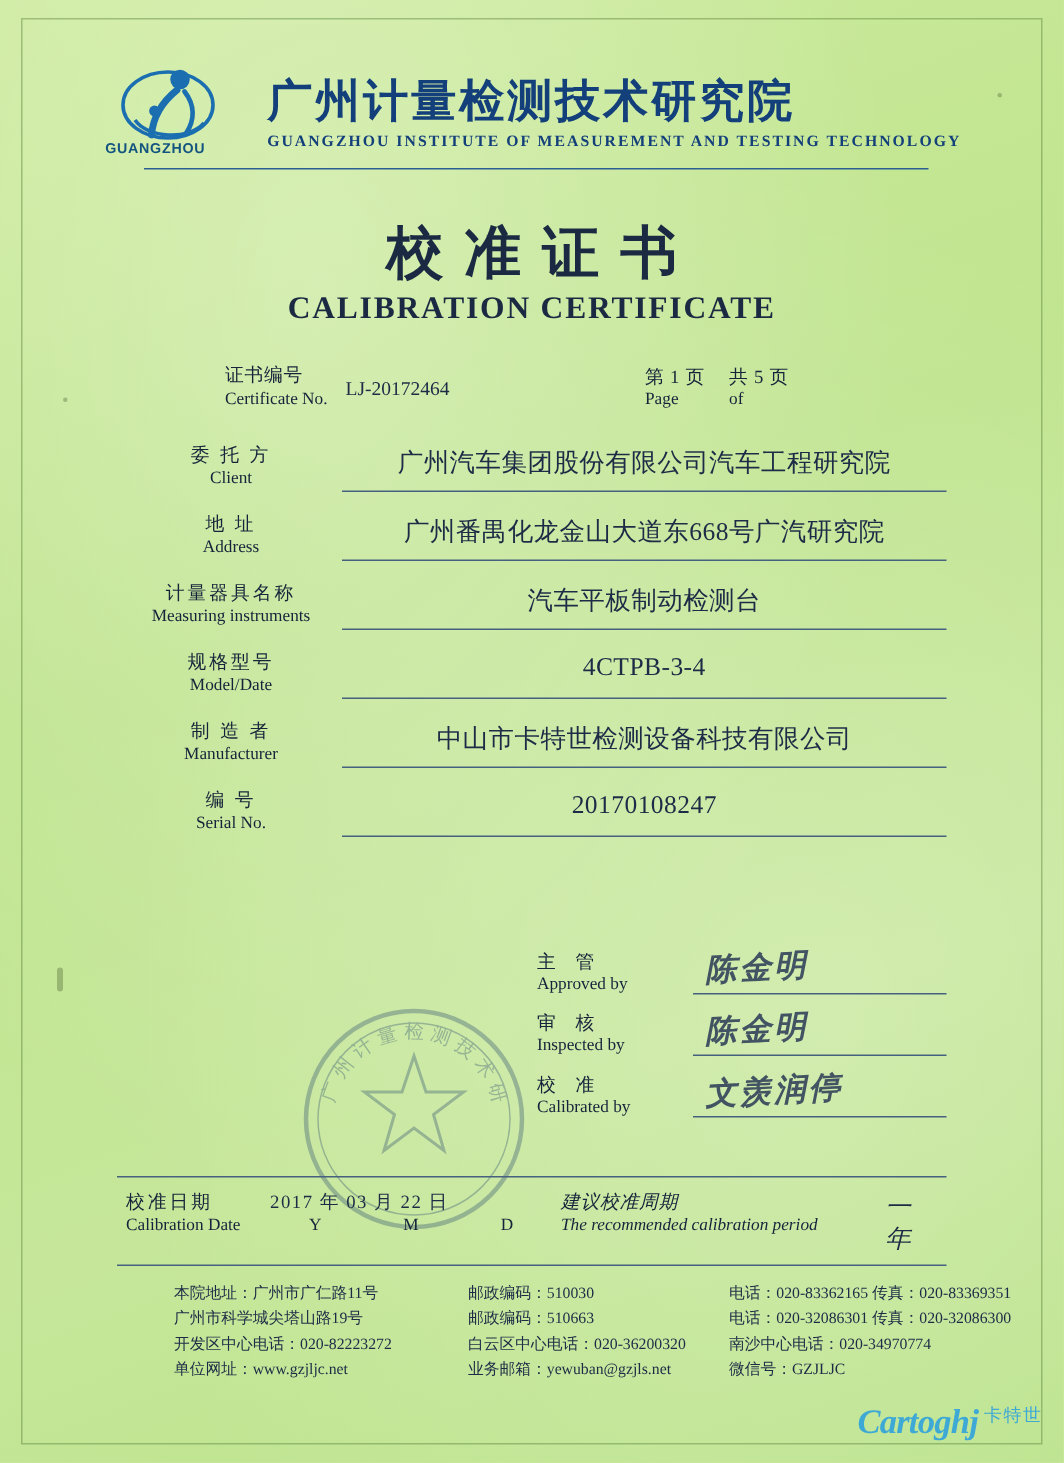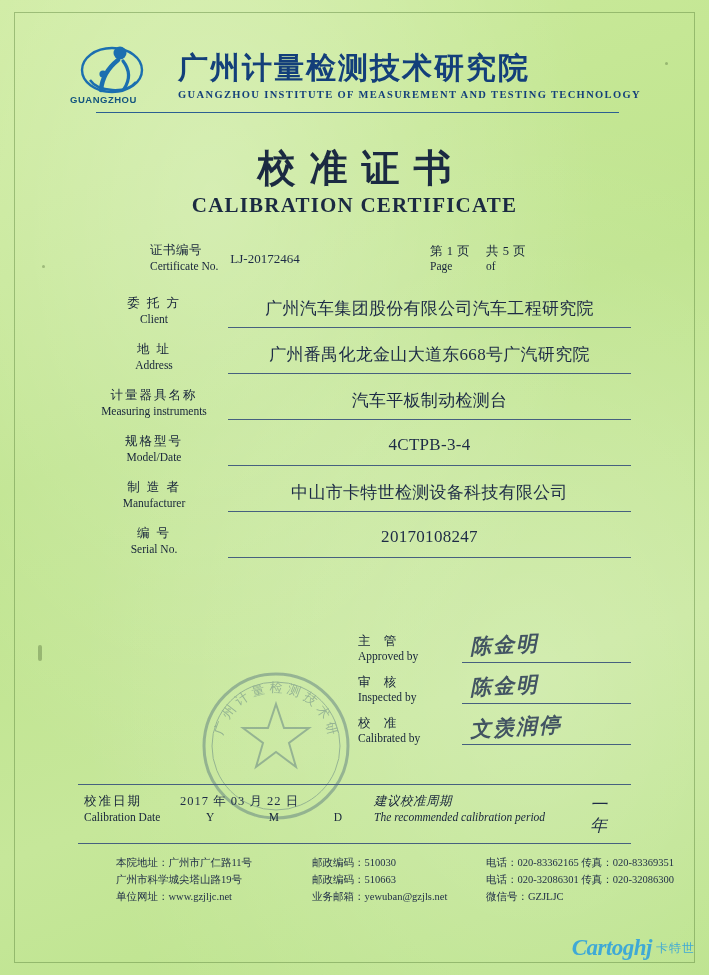--- a/index.html
+++ b/index.html
@@ -331,21 +331,20 @@
   .fcol-a { width: 196px; }
   .fcol-b { width: 174px; }
   .fcol-c { width: 1px; flex: 1; }
 
   
   .brand-mark {
     position: absolute;
     right: 14px;
     bottom: 14px;
     display: flex;
-    align-items: center;
     gap: 4px;
   }
   .brand-script {
     font-family: "Liberation Serif", serif;
     font-style: italic;
     font-weight: bold;
     font-size: 23px;
     color: #3fa9d6;
     letter-spacing: -0.5px;
   }
@@ -530,20 +529,25 @@
       <div class="fcol-a">本院地址：广州市广仁路11号</div>
       <div class="fcol-b">邮政编码：510030</div>
       <div class="fcol-c">电话：020-83362165    传真：020-83369351</div>
     </div>
     <div class="footer-line">
       <div class="fcol-a">广州市科学城尖塔山路19号</div>
       <div class="fcol-b">邮政编码：510663</div>
       <div class="fcol-c">电话：020-32086301    传真：020-32086300</div>
     </div>
     <div class="footer-line">
+      <div class="fcol-a">开发区中心电话：020-82223272</div>
+      <div class="fcol-b">白云区中心电话：020-36200320</div>
+      <div class="fcol-c">南沙中心电话：020-34970774</div>
+    </div>
+    <div class="footer-line">
       <div class="fcol-a">单位网址：www.gzjljc.net</div>
       <div class="fcol-b">业务邮箱：yewuban@gzjls.net</div>
       <div class="fcol-c">微信号：GZJLJC</div>
     </div>
   </div>
 
   <div class="brand-mark">
     <div class="brand-script">Cartoghj</div>
     <div class="brand-cn">卡特世</div>
   </div>

